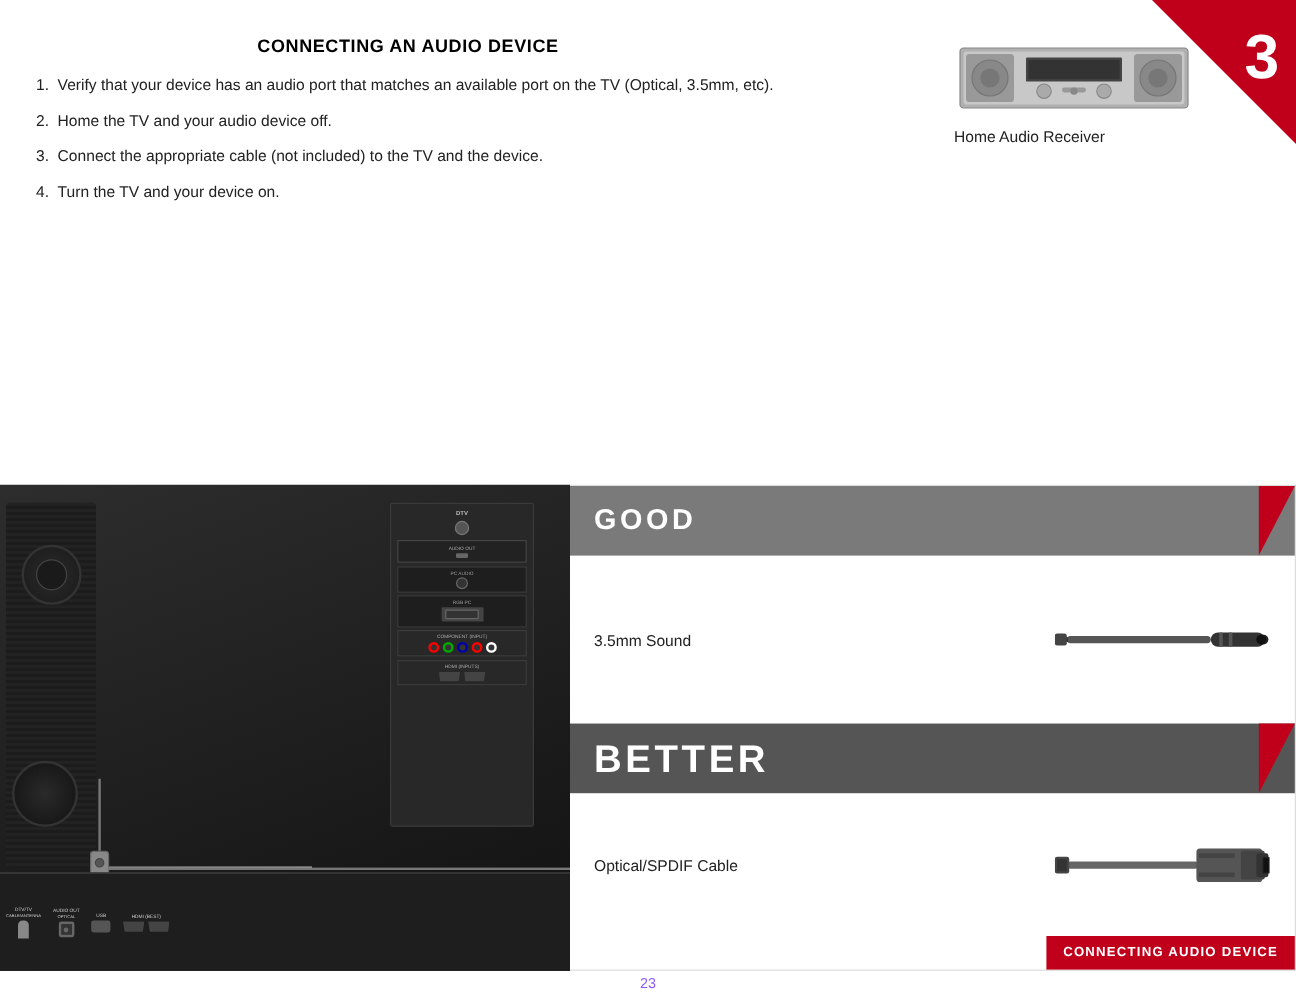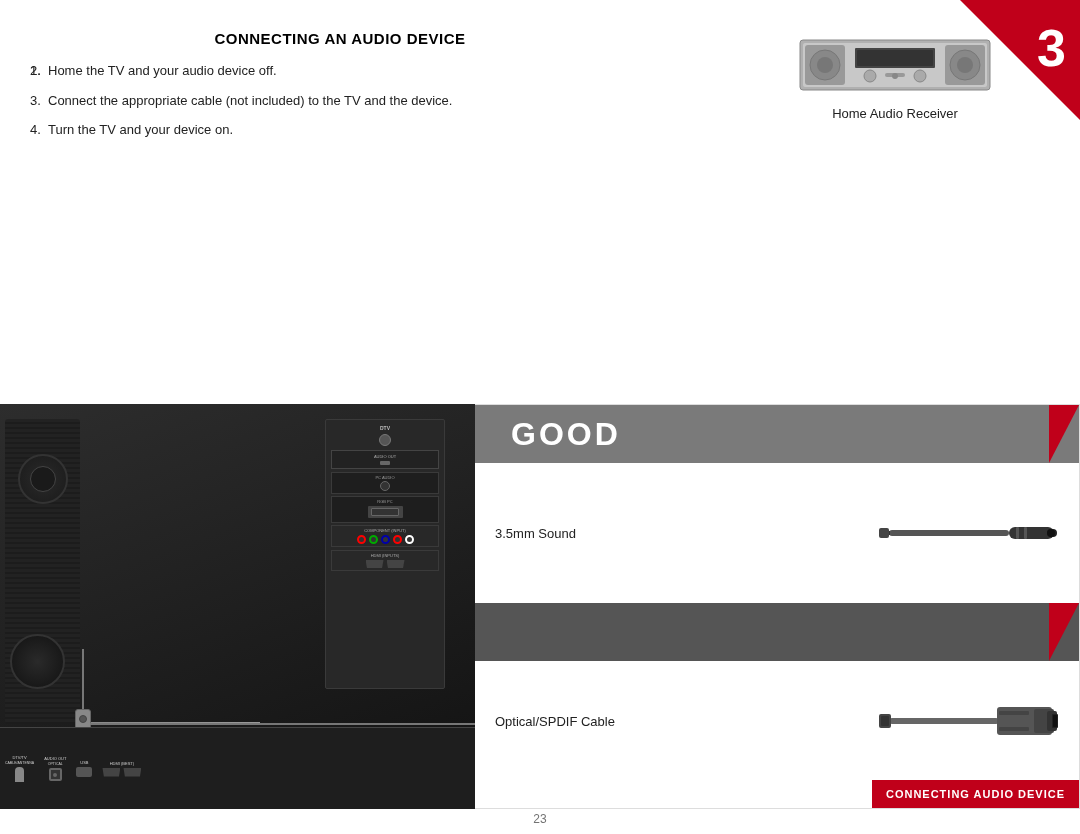--- a/index.html
+++ b/index.html
@@ -93,21 +93,21 @@
       right: 0;
       width: 310px;
       display: flex;
       flex-direction: column;
       align-items: center;
     }
 
     .device-img-container {
       display: flex;
       flex-direction: column;
-      align-items: center;
+      align-items: flex-start;
       margin-bottom: 20px;
     }
 
     .device-label {
       font-size: 13px;
       color: #222;
       text-align: center;
       margin-top: 6px;
     }
 
@@ -129,20 +129,21 @@
 <div class="chapter-badge"></div>
 <div class="chapter-number">3</div>
 
 <div class="content-area">
 
   <div class="left-col">
     <div class="section-title">CONNECTING AN AUDIO DEVICE</div>
     <ol class="step-list">
       <li>
         <span class="step-num">1.</span>
+        <span>Verify that your device has an audio port that matches an available port on the TV (Optical, 3.5mm, etc).</span>
       </li>
       <li>
         <span class="step-num">2.</span>
         <span>Home the TV and your audio device off.</span>
       </li>
       <li>
         <span class="step-num">3.</span>
         <span>Connect the appropriate cable (not included) to the TV and the device.</span>
       </li>
       <li>
@@ -283,21 +284,21 @@
         </div>
       </div>
     </div>
 
     <div style="position: absolute; bottom: 84px; left: 90px; width: 400px; height: 2px; background: #777; z-index: 5;"></div>
   </div>
 
   <div style="flex: 1; position: relative; background: #fff; border: 1px solid #ddd; border-left: none;">
 
     <div style="position: absolute; top: 0; left: 0; right: 0; height: 58px; background: #7a7a7a; display: flex; align-items: center; z-index: 2;">
-      <span style="font-size: 32px; font-weight: 900; color: #fff; letter-spacing: 3px; padding-left: 36px; text-transform: uppercase;">GOOD</span>
+      <span style="font-size: 24px; font-weight: 900; color: #fff; letter-spacing: 3px; padding-left: 20px; text-transform: uppercase;">GOOD</span>
 
       <div style="position: absolute; right: 0; top: 0; width: 0; height: 0; border-style: solid; border-width: 58px 30px 0 0; border-color: #c0001a transparent transparent transparent;"></div>
     </div>
 
     <div style="position: absolute; top: 58px; left: 0; right: 0; height: 140px; display: flex; align-items: center; justify-content: space-between; padding: 0 20px;">
       <div style="font-size: 13px; color: #222;">3.5mm Sound</div>
 
       <svg width="180" height="35" viewBox="0 0 180 35">
 
         <rect x="10" y="14" width="120" height="6" rx="3" fill="#555"></rect>
@@ -310,20 +311,21 @@
         <rect x="137" y="11" width="3" height="12" rx="1" fill="#555"></rect>
         <rect x="145" y="11" width="3" height="12" rx="1" fill="#555"></rect>
 
         <rect x="0" y="12" width="10" height="10" rx="2" fill="#444"></rect>
       </svg>
     </div>
 
     <div style="position: absolute; top: 198px; left: 0; right: 0; height: 1px; background: #ddd;"></div>
 
     <div style="position: absolute; top: 198px; left: 0; right: 0; height: 58px; background: #555; display: flex; align-items: center; z-index: 2;">
+      <span style="font-size: 32px; font-weight: 900; color: #fff; letter-spacing: 3px; padding-left: 20px; text-transform: uppercase;">BETTER</span>
 
       <div style="position: absolute; right: 0; top: 0; width: 0; height: 0; border-style: solid; border-width: 58px 30px 0 0; border-color: #c0001a transparent transparent transparent;"></div>
     </div>
 
     <div style="position: absolute; bottom: 0; right: 0; background: #c0001a; color: #fff; font-size: 11px; font-weight: bold; letter-spacing: 1px; padding: 8px 14px; text-transform: uppercase;">CONNECTING AUDIO DEVICE</div>
 
     <div style="position: absolute; top: 256px; left: 0; right: 0; height: 120px; display: flex; align-items: center; justify-content: space-between; padding: 0 20px;">
       <div style="font-size: 13px; color: #222;">Optical/SPDIF Cable</div>
 
       <svg width="180" height="45" viewBox="0 0 180 45">
@@ -340,13 +342,13 @@
         <rect x="120" y="12" width="30" height="4" rx="1" fill="#444"></rect>
         <rect x="120" y="28" width="30" height="4" rx="1" fill="#444"></rect>
 
         <rect x="0" y="15" width="12" height="14" rx="2" fill="#444"></rect>
         <rect x="2" y="17" width="8" height="10" rx="1" fill="#333"></rect>
       </svg>
     </div>
   </div>
 </div>
 
-<div style="position: absolute; bottom: 8px; left: 50%; transform: translateX(-50%); font-size: 12px; color: #737373;">23</div>
+<div style="position: absolute; bottom: 8px; left: 50%; transform: translateX(-50%); font-size: 12px; color: #8b5cf6;">23</div>
 
 </body></html>

